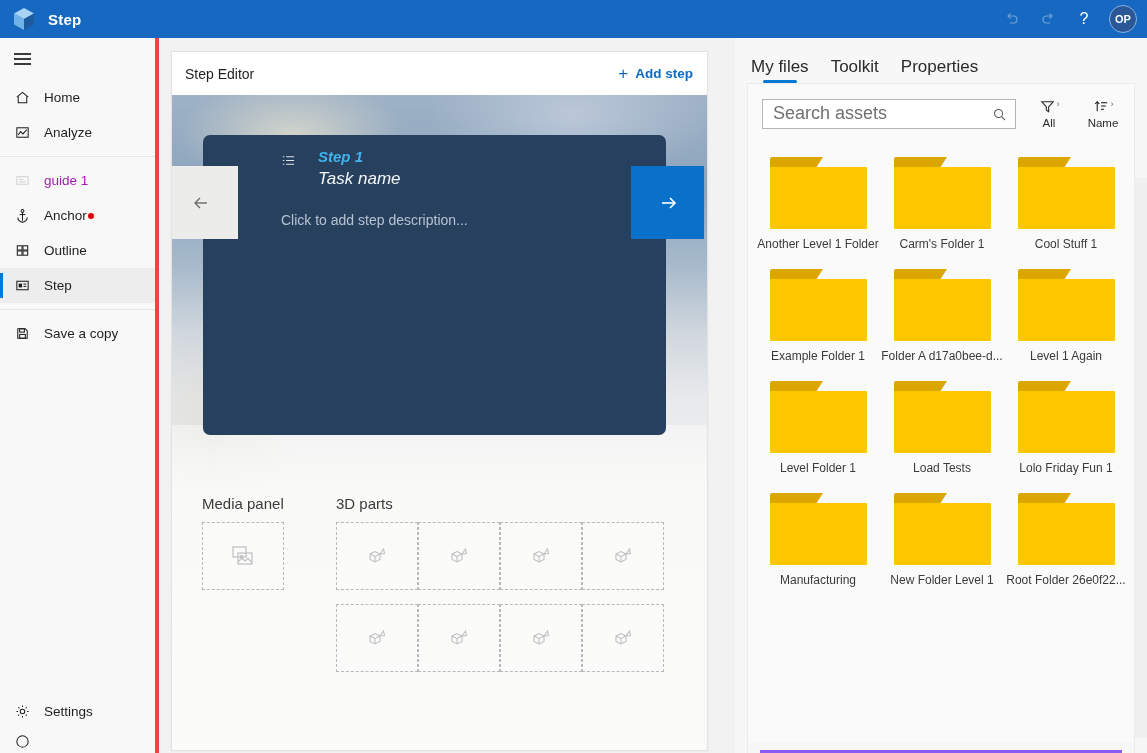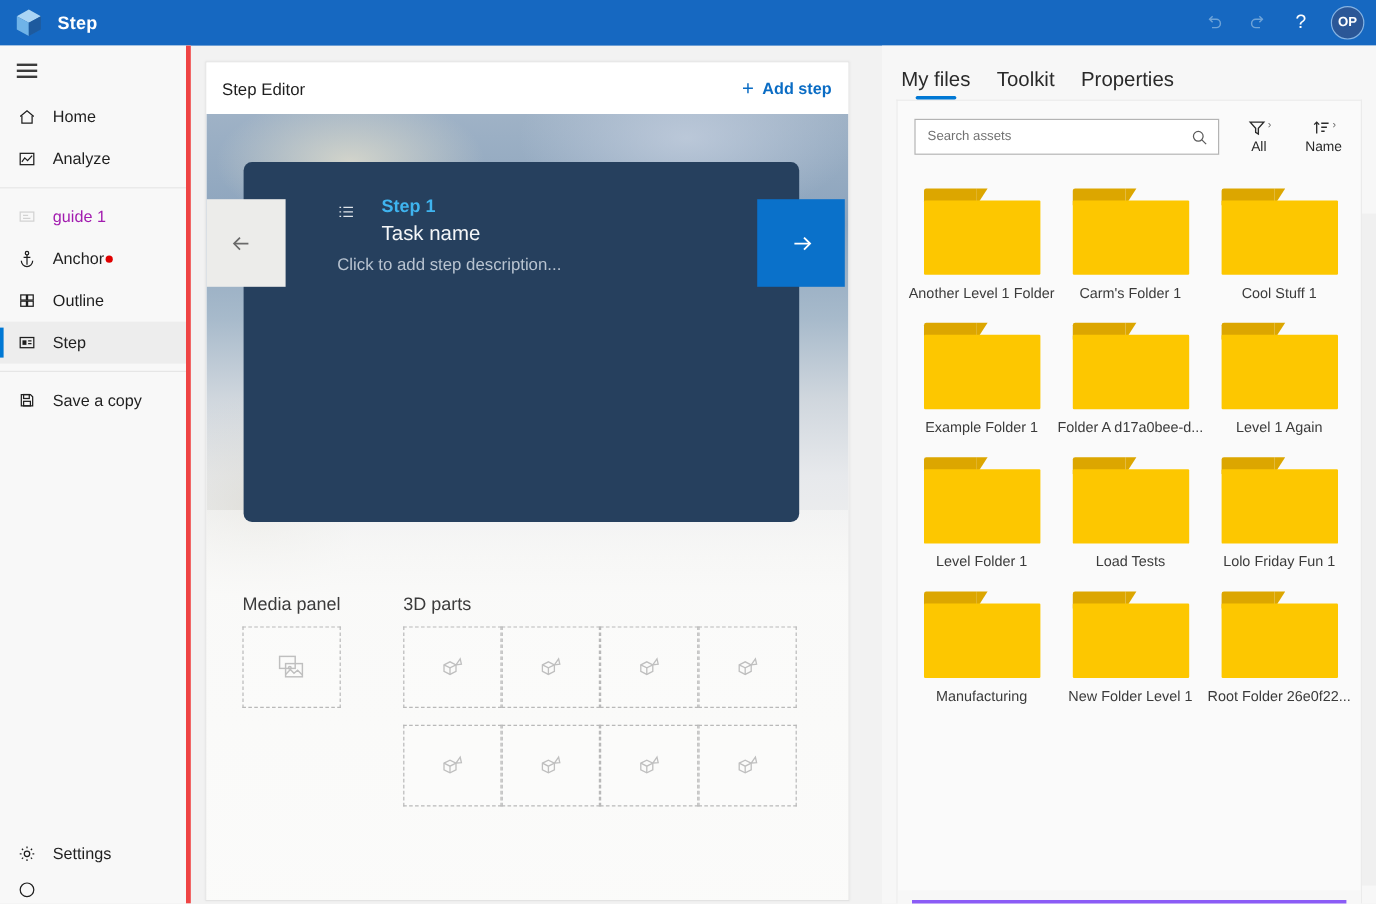--- a/index.html
+++ b/index.html
@@ -103,21 +103,21 @@
   .card-back {
     position: absolute; left: -38px; top: 31px; width: 73px; height: 73px;
     background: #ececea; display: flex; align-items: center; justify-content: center;
     color: #6a6a6a; cursor: pointer;
   }
   .card-next {
     position: absolute; right: -38px; top: 31px; width: 73px; height: 73px;
     background: #0a71ca; display: flex; align-items: center; justify-content: center;
     color: #ffffff; cursor: pointer;
   }
-  .card-head { position: absolute; left: 78px; top: 28px; display: flex; gap: 22px; }
+  .card-head { position: absolute; left: 78px; top: 12px; display: flex; gap: 22px; font-style: italic; }
   .list-ico { color: #e2e6eb; margin-top: 6px; }
   .step-label { color: #3fb4ef; font-size: 15px; font-weight: bold; line-height: 1.35; }
   .task-name { color: #f4f6f8; font-size: 17px; margin-top: 2px; }
   .step-desc {
     position: absolute; left: 78px; top: 77px; color: #b8c3d0; font-size: 14px; cursor: text;
   }
 
   .zones { position: absolute; left: 30px; top: 400px; display: flex; gap: 52px; }
   .zone-group-title { font-size: 15px; color: #3b3b3b; margin-bottom: 10px; }
   .drop {
@@ -146,21 +146,21 @@
     border: 1px solid #ebebeb; border-bottom: none;
     display: flex; flex-direction: column; overflow: hidden;
   }
   .search-row { display: flex; align-items: center; padding: 14px 10px 8px 14px; gap: 12px; }
   .search-box {
     position: relative; flex: 1; max-width: 262px; height: 30px;
     background: #ffffff; border: 1px solid #b4b4b4;
     display: flex; align-items: center; padding: 0 28px 0 10px;
   }
   .search-box input {
-    border: none; outline: none; width: 100%; font-size: 11px; color: #ef4444;
+    border: none; outline: none; width: 100%; font-size: 18px; color: #ef4444;
     font-family: "Liberation Sans", sans-serif; background: transparent;
   }
   .search-box input::placeholder { color: #717171; }
   .search-ico { position: absolute; right: 8px; top: 7px; color: #5a5a5a; }
   .tool-btn {
     display: flex; flex-direction: column; align-items: center; gap: 2px;
     cursor: pointer; color: #2a2a2a; font-size: 11.5px; min-width: 42px;
   }
   .tool-btn .tico { display: flex; align-items: flex-start; gap: 1px; }
   .tool-btn .chev { font-size: 9px; color: #6a6a6a; margin-top: 1px; }

